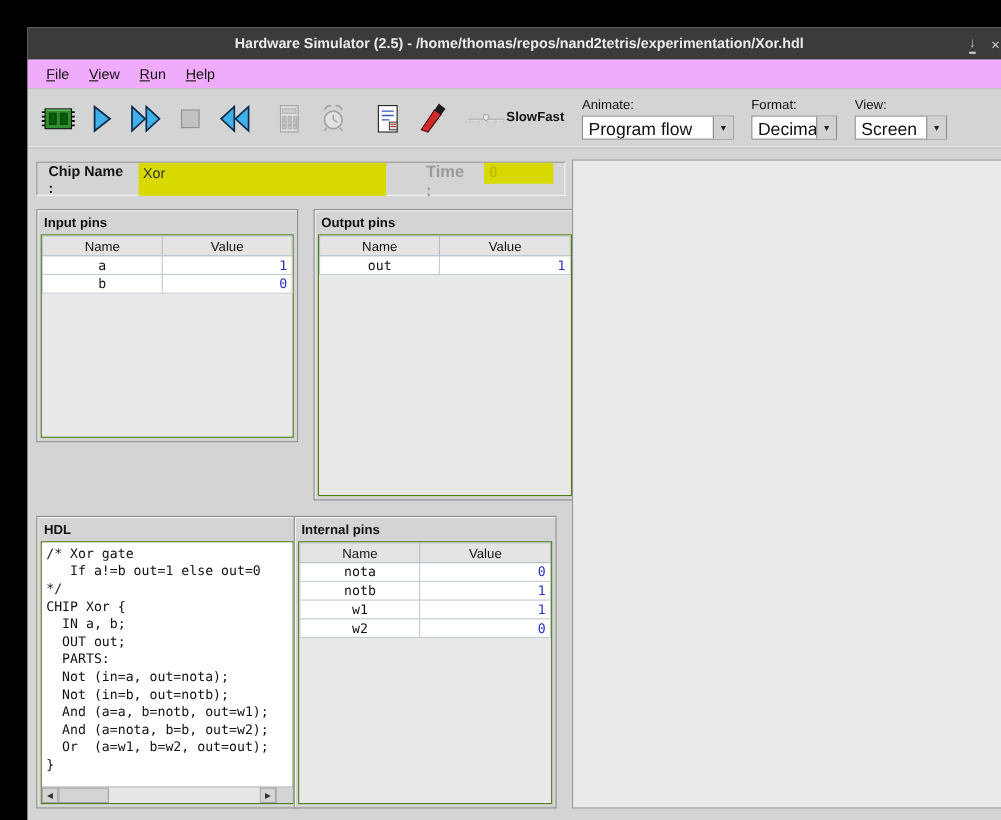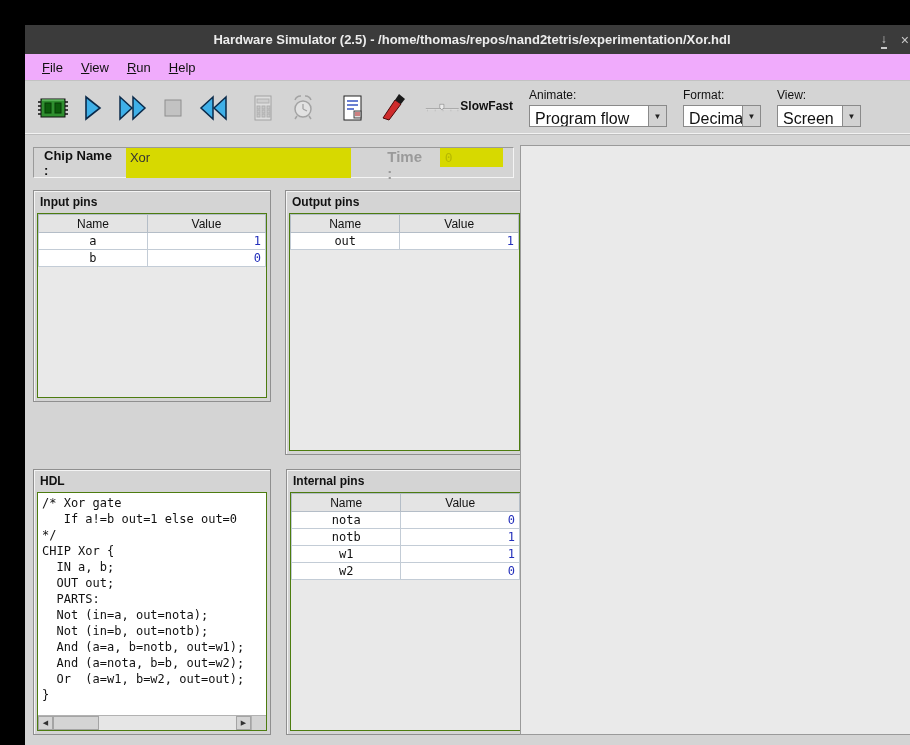--- a/index.html
+++ b/index.html
@@ -43,21 +43,21 @@
   .chip-field { margin-left:7px; width:228px; height:30px; background:#d7d900; font-size:13px; padding:2px 4px; color:#333; overflow:hidden; }
   .time-label { margin-left:36px; color:#9a9a9a; font-weight:bold; font-size:15px; }
   .time-field { margin-left:9px; width:64px; height:19px; background:#d7d900; color:#b7b900; font-size:13px; padding:2px 5px; font-family:"DejaVu Sans Mono", monospace; }
 
   .panel { position:absolute; background:#d4d4d4; border:1px solid #8f8f8f; box-shadow: inset 1px 1px 0 rgba(255,255,255,.75); display:flex; flex-direction:column; }
   .panel-title { font-weight:bold; font-size:12px; padding:4px 6px 3px; }
   .panel-body { flex:1; margin:1px 3px 3px; border:1px solid #4d7c0f; background:#e9e9e9; overflow:hidden; position:relative; }
   .input-pins  { left:8px;   top:55px;  width:238px; height:212px; }
   .output-pins { left:250px; top:55px;  width:239px; height:265px;margin-left:10px; }
   .hdl-panel   { left:8px;   top:334px; width:238px; height:266px; }
-  .internal-pins { left:261px; top:334px; width:239px; height:266px; }
+  .internal-pins { left:242px; top:334px; width:239px; height:266px; }
   .screen-panel { position:absolute; left:495px; top:10px; width:391px; height:590px; background:#eaeaea; border:1px solid #9a9a9a; }
 
   table.pins { width:100%; border-collapse:collapse; table-layout:fixed; }
   table.pins col.c-name { width:48%; }
   table.pins th { font-weight:normal; font-size:12px; background:#e4e4e4; border:1px solid #b4bdc7; height:18px; }
   table.pins td { background:#fff; border:1px solid #c3ccd6; height:17px; font-family:"DejaVu Sans Mono", monospace; font-size:12px; }
   td.name { text-align:center; }
   td.value { text-align:right; padding-right:4px; color:#2430bb; }
 
   .hdl-body { background:#fff; }

